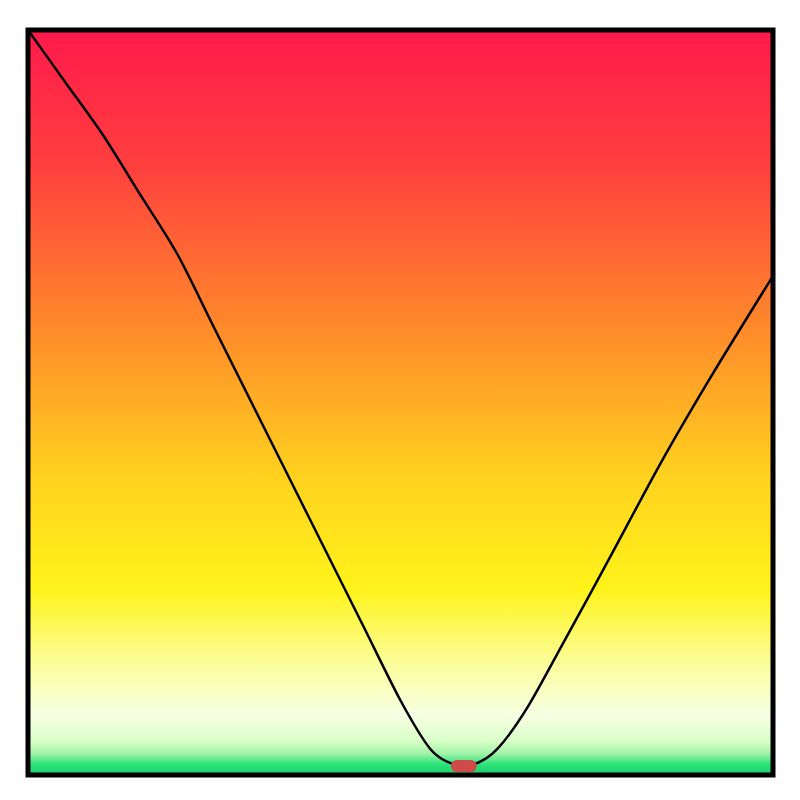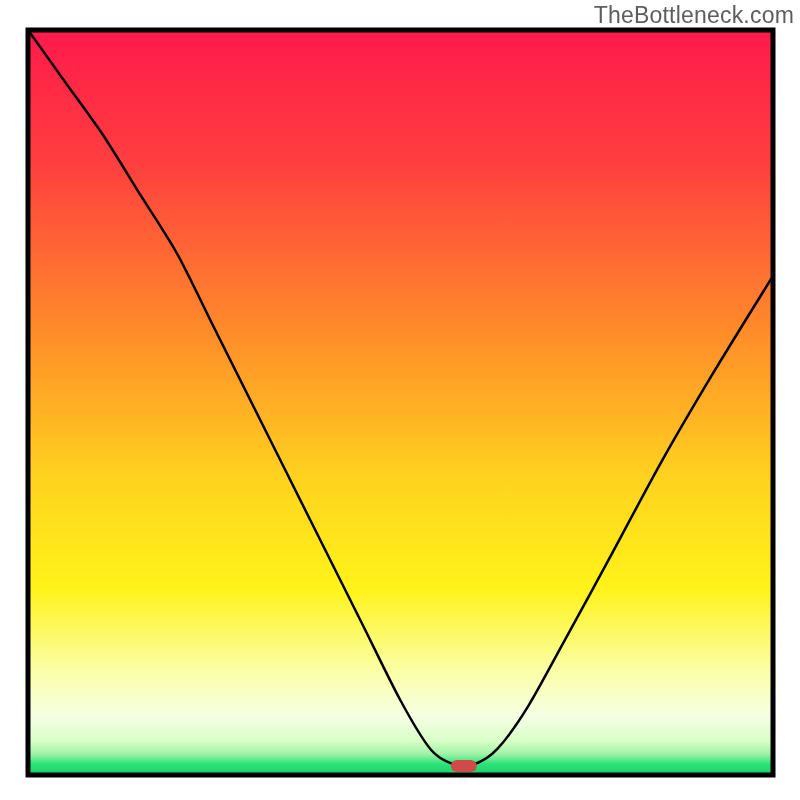--- a/index.html
+++ b/index.html
@@ -25,21 +25,20 @@
     letter-spacing: 0.2px;
   }
   svg {
     display: block;
   }
 </style>
 </head>
 <body>
 
 <div class="container">
-  <div class="watermark">TheBottleneck.com</div>
 
   <svg id="chart-svg" width="800" height="800" viewBox="0 0 800 800">
     <defs>
       <linearGradient id="bg-grad" x1="0" y1="0" x2="0" y2="1">
           <stop offset="0%" stop-color="#ff1a4b"></stop>
           <stop offset="18%" stop-color="#ff3f3f"></stop>
           <stop offset="40%" stop-color="#ff8a2a"></stop>
           <stop offset="60%" stop-color="#ffd21f"></stop>
           <stop offset="75%" stop-color="#fff31a"></stop>
           <stop offset="86%" stop-color="#fbffa6"></stop>

